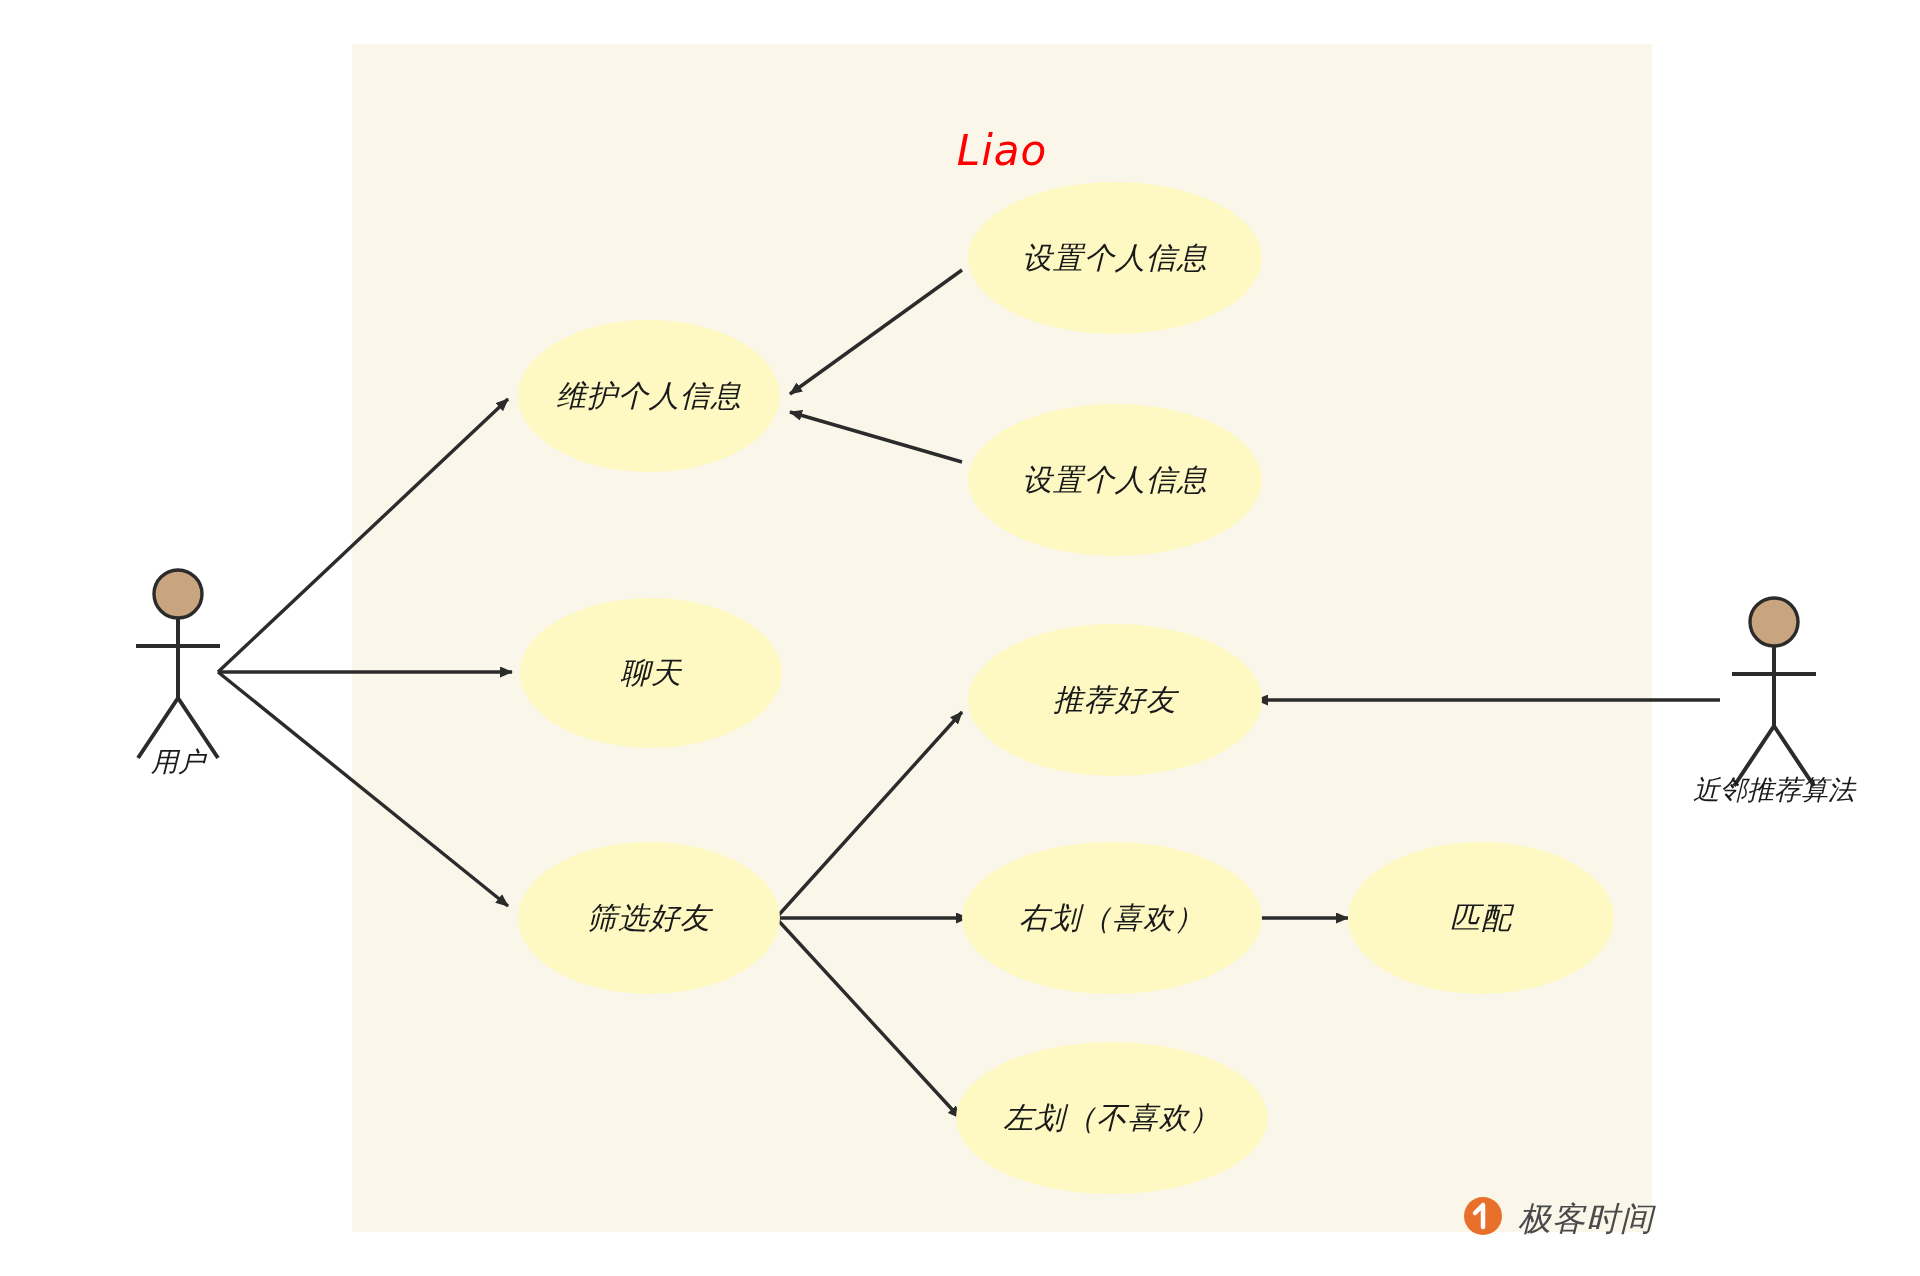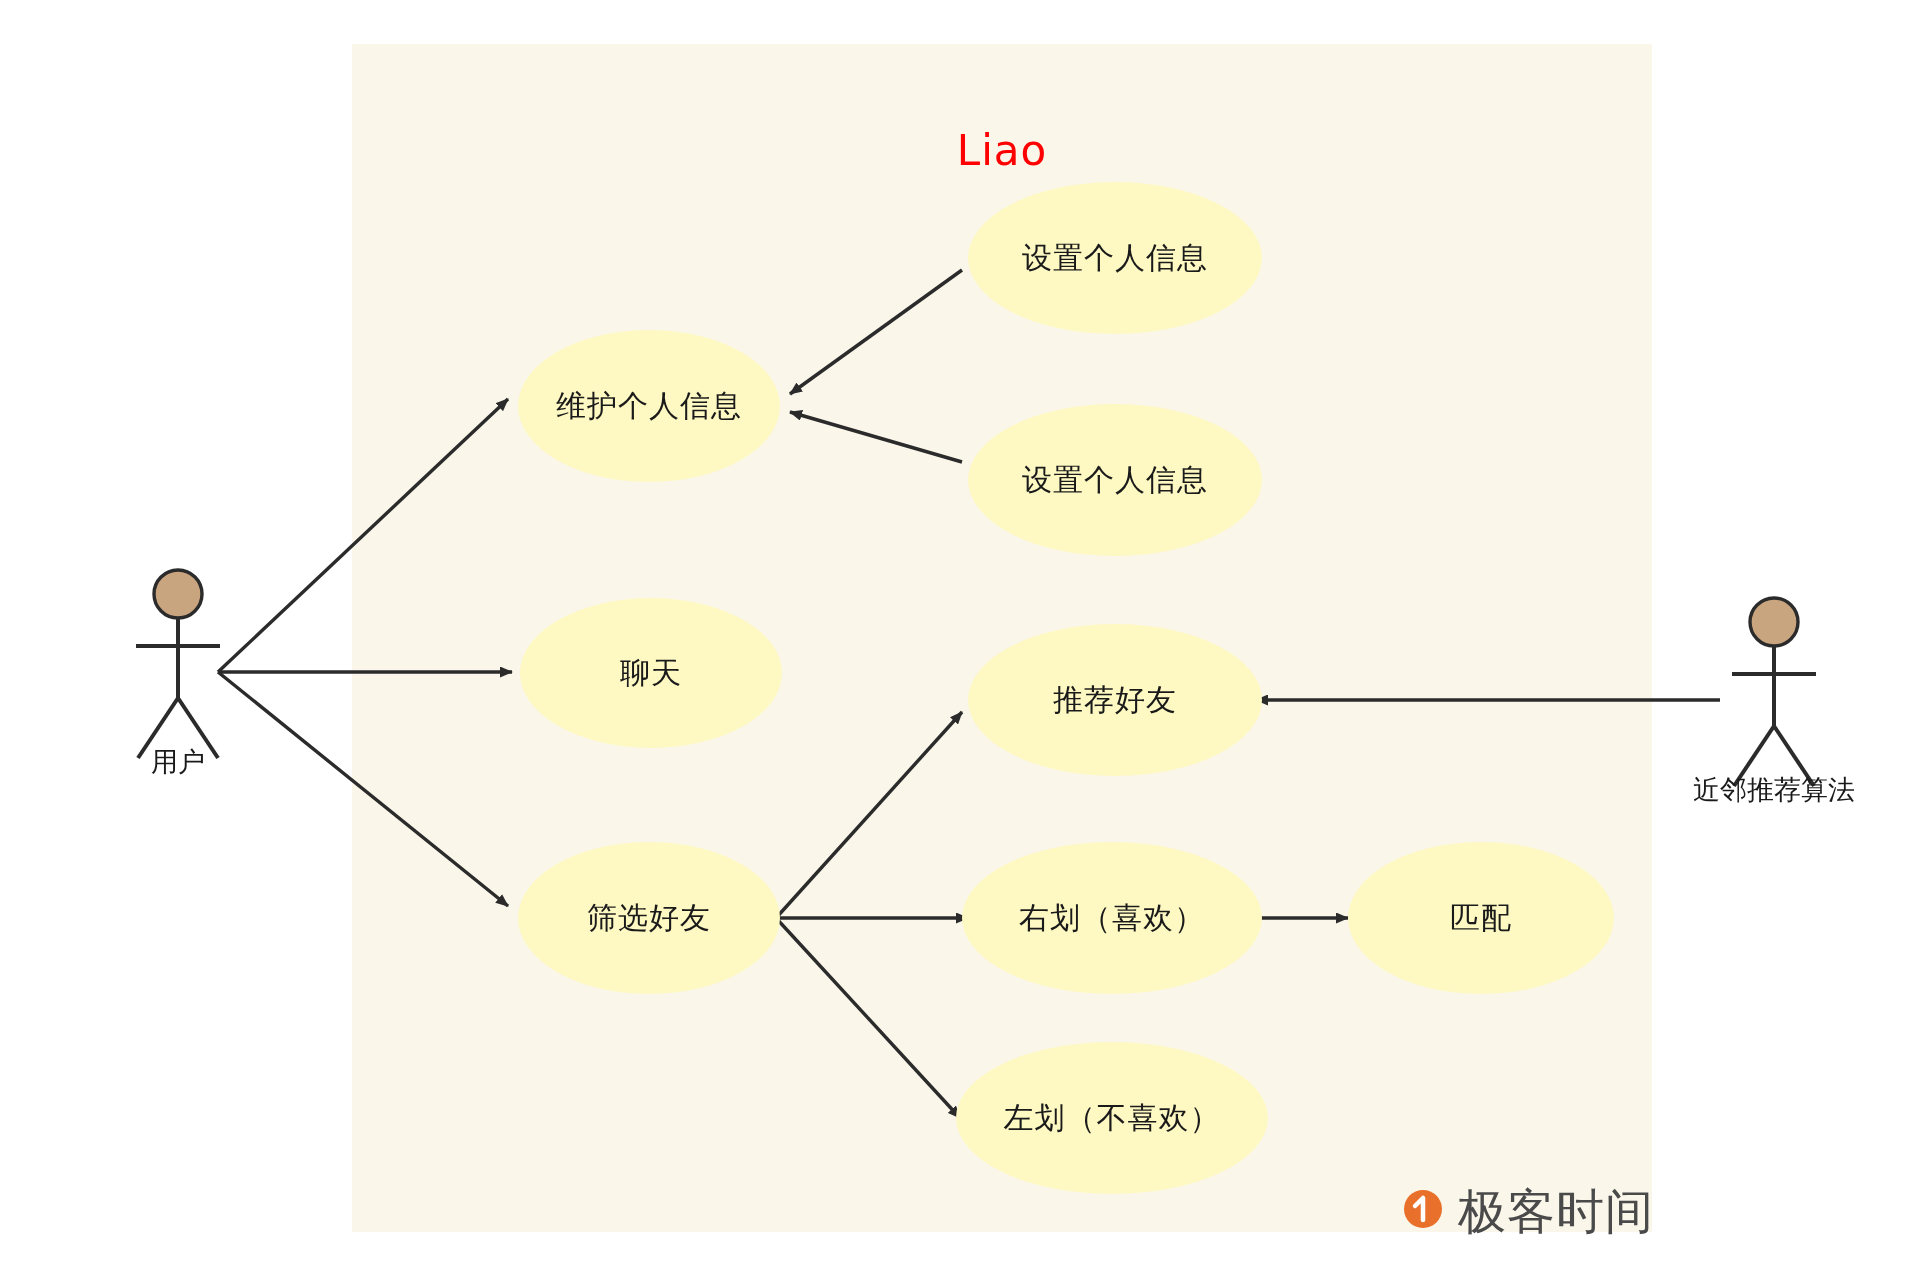--- a/index.html
+++ b/index.html
@@ -12,20 +12,21 @@
     height: 1276px;
     font-family: "DejaVu Sans", "Liberation Sans", sans-serif;
     overflow: hidden;
     position: relative;
   }
   #stage {
     position: absolute;
     left: 0; top: 0;
     width: 1680px;
     height: 1276px;
+    font-style: italic;
   }
   .system-box {
     position: absolute;
     left: 352px;
     top: 44px;
     width: 1300px;
     height: 1188px;
     background: #faf6ea;
   }
   .system-title {
@@ -77,21 +78,21 @@
   }
   .watermark {
     position: absolute;
     right: 26px;
     bottom: 32px;
     display: flex;
     align-items: center;
     gap: 12px;
   }
   .wm-text {
-    font-size: 48px;
+    font-size: 33px;
     color: #4a4a4a;
     font-family: "DejaVu Sans", "Liberation Sans", sans-serif;
     letter-spacing: 1px;
   }
 </style>
 </head>
 <body>
 
 <div id="stage">
 
@@ -140,21 +141,21 @@
 
     <g>
       <line x1="1256" y1="918" x2="1348" y2="918" stroke="#2b2b2b" stroke-width="3.4" marker-end="url(#ah)"></line>
     </g>
 
     <g>
       <line x1="1720" y1="700" x2="1256" y2="700" stroke="#2b2b2b" stroke-width="3.4" marker-end="url(#ah)"></line>
     </g>
   </svg>
 
-  <div class="uc" style="left:518px; top:330px; width:262px; height:152px;">
+  <div class="uc" style="left:518px; top:320px; width:262px; height:152px;">
     <span>维护个人信息</span>
   </div>
 
   <div class="uc" style="left:968px; top:182px; width:294px; height:152px;">
     <span>设置个人信息</span>
   </div>
 
   <div class="uc" style="left:968px; top:404px; width:294px; height:152px;">
     <span>设置个人信息</span>
   </div>

